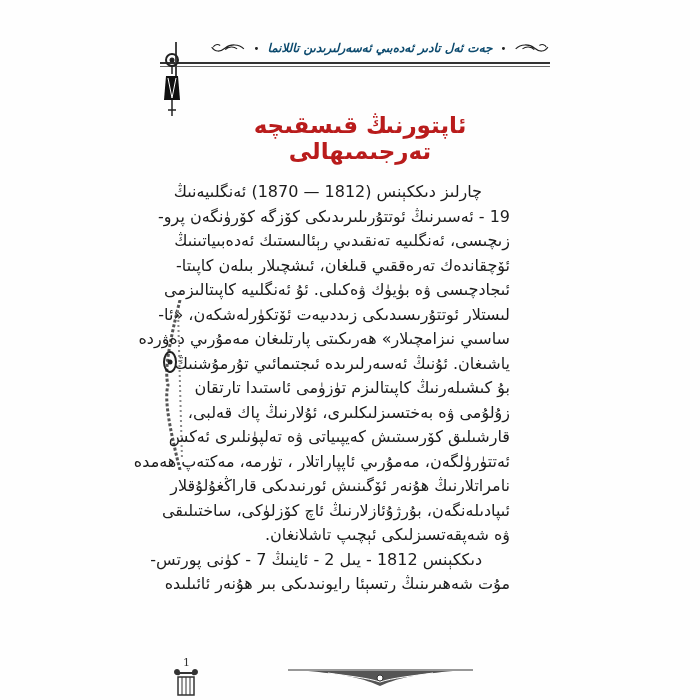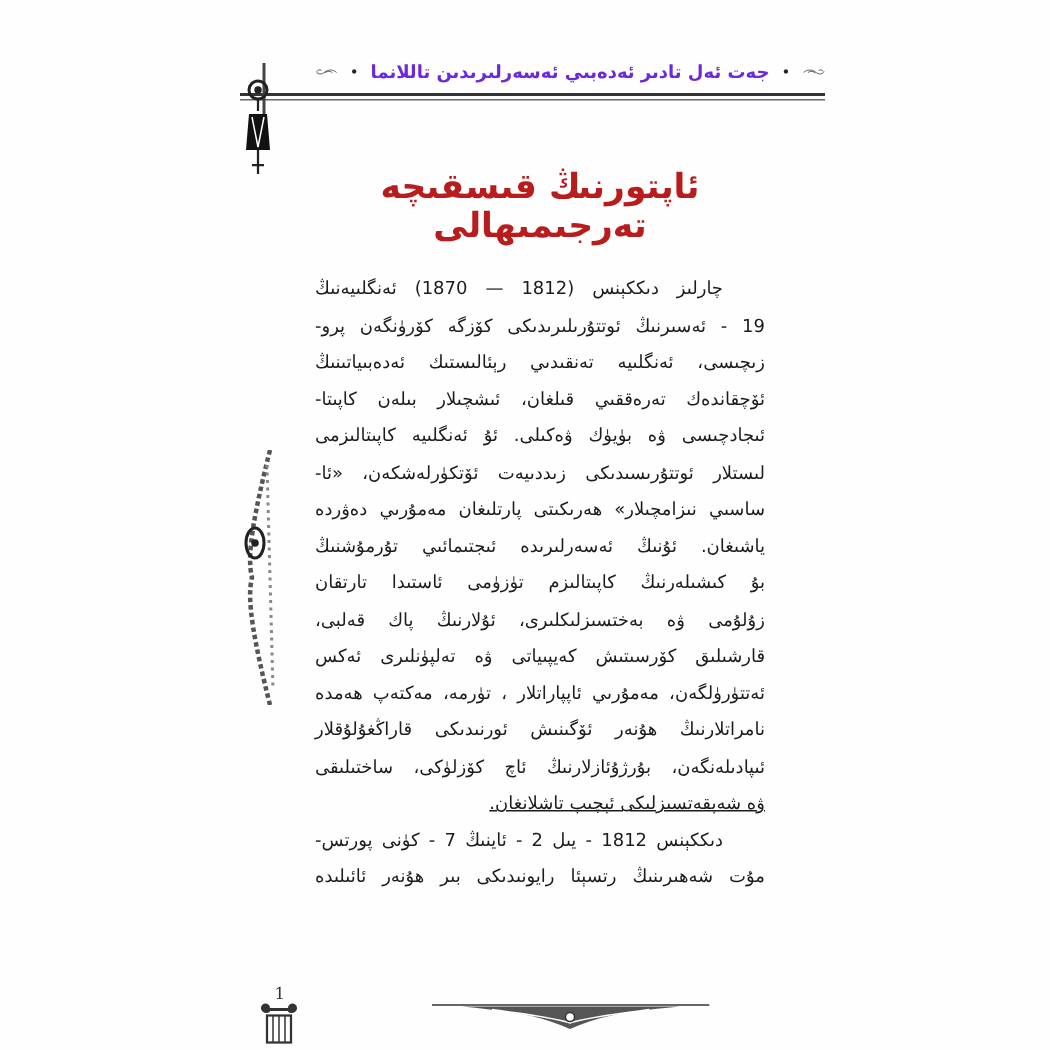--- a/index.html
+++ b/index.html
@@ -4,37 +4,37 @@
 <style>
   html, body { margin:0; padding:0; }
   body { width:700px; height:700px; background:#ffffff; position:relative; overflow:hidden;
          font-family:"DejaVu Sans", sans-serif; color:#1a1a1a; }
   .page { position:absolute; left:0; top:0; width:700px; height:700px; background:#fefefe; }
 
   
   .running-header { position:absolute; left:160px; top:34px; width:390px; height:30px; }
   .header-row { position:absolute; left:50px; right:0; top:4px; height:20px; display:flex; align-items:center;
                 justify-content:center; gap:8px; direction:rtl; }
-  .header-text { font-size:12px; font-weight:bold; color:#6d28d9; white-space:nowrap; }
+  .header-text { font-size:12px; font-weight:bold; color:#0c4a6e; white-space:nowrap;font-style:italic; }
   .header-dot { font-size:10px; color:#222; }
   .flourish { width:42px; height:14px; }
   .header-rule { position:absolute; left:0; right:0; top:28px; height:0; border-top:2px solid #333; }
   .header-rule2 { position:absolute; left:0; right:0; top:32px; height:0; border-top:1px solid #666; }
 
   .lantern { position:absolute; left:158px; top:40px; width:28px; height:80px; }
 
   
   .chapter-title { position:absolute; left:200px; top:112px; width:320px; text-align:center; direction:rtl;
                    font-size:23px; font-weight:bold; color:#b91c1c; }
 
   
   .body-text { position:absolute; left:210px; top:180px; width:300px; direction:rtl; text-align:justify;
-               font-size:12px; line-height:24.5px; color:#1c1c1c; }
+               font-size:16px; line-height:24.5px; color:#1c1c1c; }
   .line { display:block; white-space:nowrap; text-align:justify; text-align-last:justify; }
-  .line.last { text-align-last:right;text-decoration:underline; }
+  .line.last { text-align-last:right; }
   .line.indent { padding-right:28px; }
 
   .side-ornament { position:absolute; left:160px; top:300px; width:26px; height:170px; }
 
   
   .page-number { position:absolute; left:183px; top:656px; font-family:"DejaVu Serif", serif; font-size:11px; color:#333; }
   .column-icon { position:absolute; left:172px; top:668px; width:28px; height:30px; }
   .footer-ornament { position:absolute; left:288px; top:668px; width:185px; height:22px; }
 </style>
 </head>

